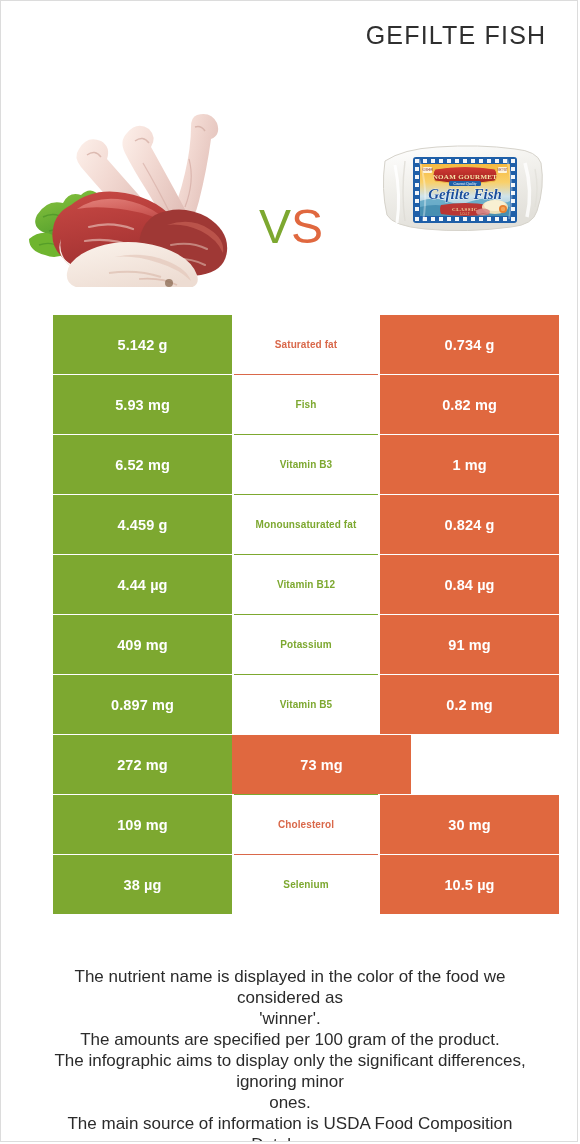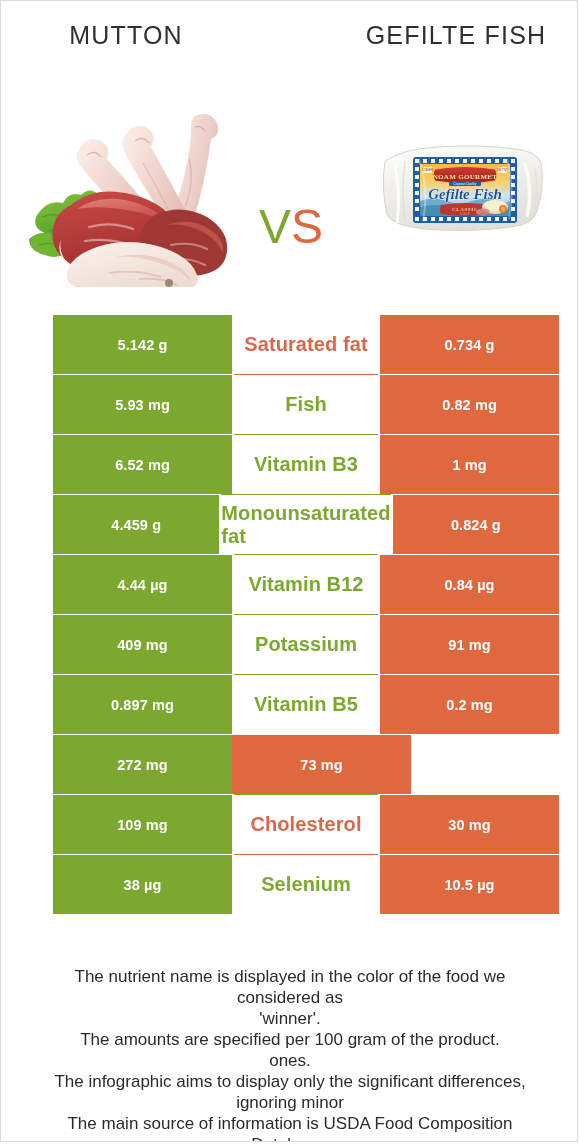--- a/index.html
+++ b/index.html
@@ -118,21 +118,21 @@
   .cell-left  { background: #7da830; }
   .cell-right { background: #e0683f; }
   .cell-mid {
     flex: 1;
     position: relative;
     display: flex;
     align-items: center;
     justify-content: center;
     background: #ffffff;
     margin: 0 2px;
-    font-size: 20px;
+    font-size: 10px;
     font-weight: bold;
     letter-spacing: 0.1px;
     box-sizing: border-box;
   }
   .cell-mid.win-left  { color: #7da830; }
   .cell-mid.win-right { color: #d9684a; }
 
   
   .cell-mid::before {
     content: "";
@@ -160,21 +160,20 @@
     font-family: "Liberation Sans", sans-serif;
   }
   .footer div { margin: 0; }
 </style>
 </head>
 <body>
 
 <div id="canvas">
 
   <div class="titles">
-    <div class="title title-left">Mutton</div>
     <div class="title title-right">Gefilte Fish</div>
   </div>
 
   <div class="hero">
 
     <div class="hero-left">
       <svg viewBox="0 0 230 190" width="230" height="190" xmlns="http://www.w3.org/2000/svg">
         <defs>
           <linearGradient id="meatA" x1="0" y1="0" x2="0.4" y2="1">
             <stop offset="0%" stop-color="#d8someone"></stop>
@@ -423,18 +422,18 @@
       <div class="cell-mid win-left">Selenium</div>
       <div class="cell-right">10.5 µg</div>
     </div>
 
   </div>
 
   <div class="footer">
     <div>The nutrient name is displayed in the color of the food we considered as</div>
     <div>'winner'.</div>
     <div>The amounts are specified per 100 gram of the product.</div>
+    <div>The infographic aims to display only the significant differences, ignoring minor</div>
     <div>ones.</div>
-    <div>The infographic aims to display only the significant differences, ignoring minor</div>
     <div>The main source of information is USDA Food Composition Database.</div>
   </div>
 
 </div>
 
 </body></html>

